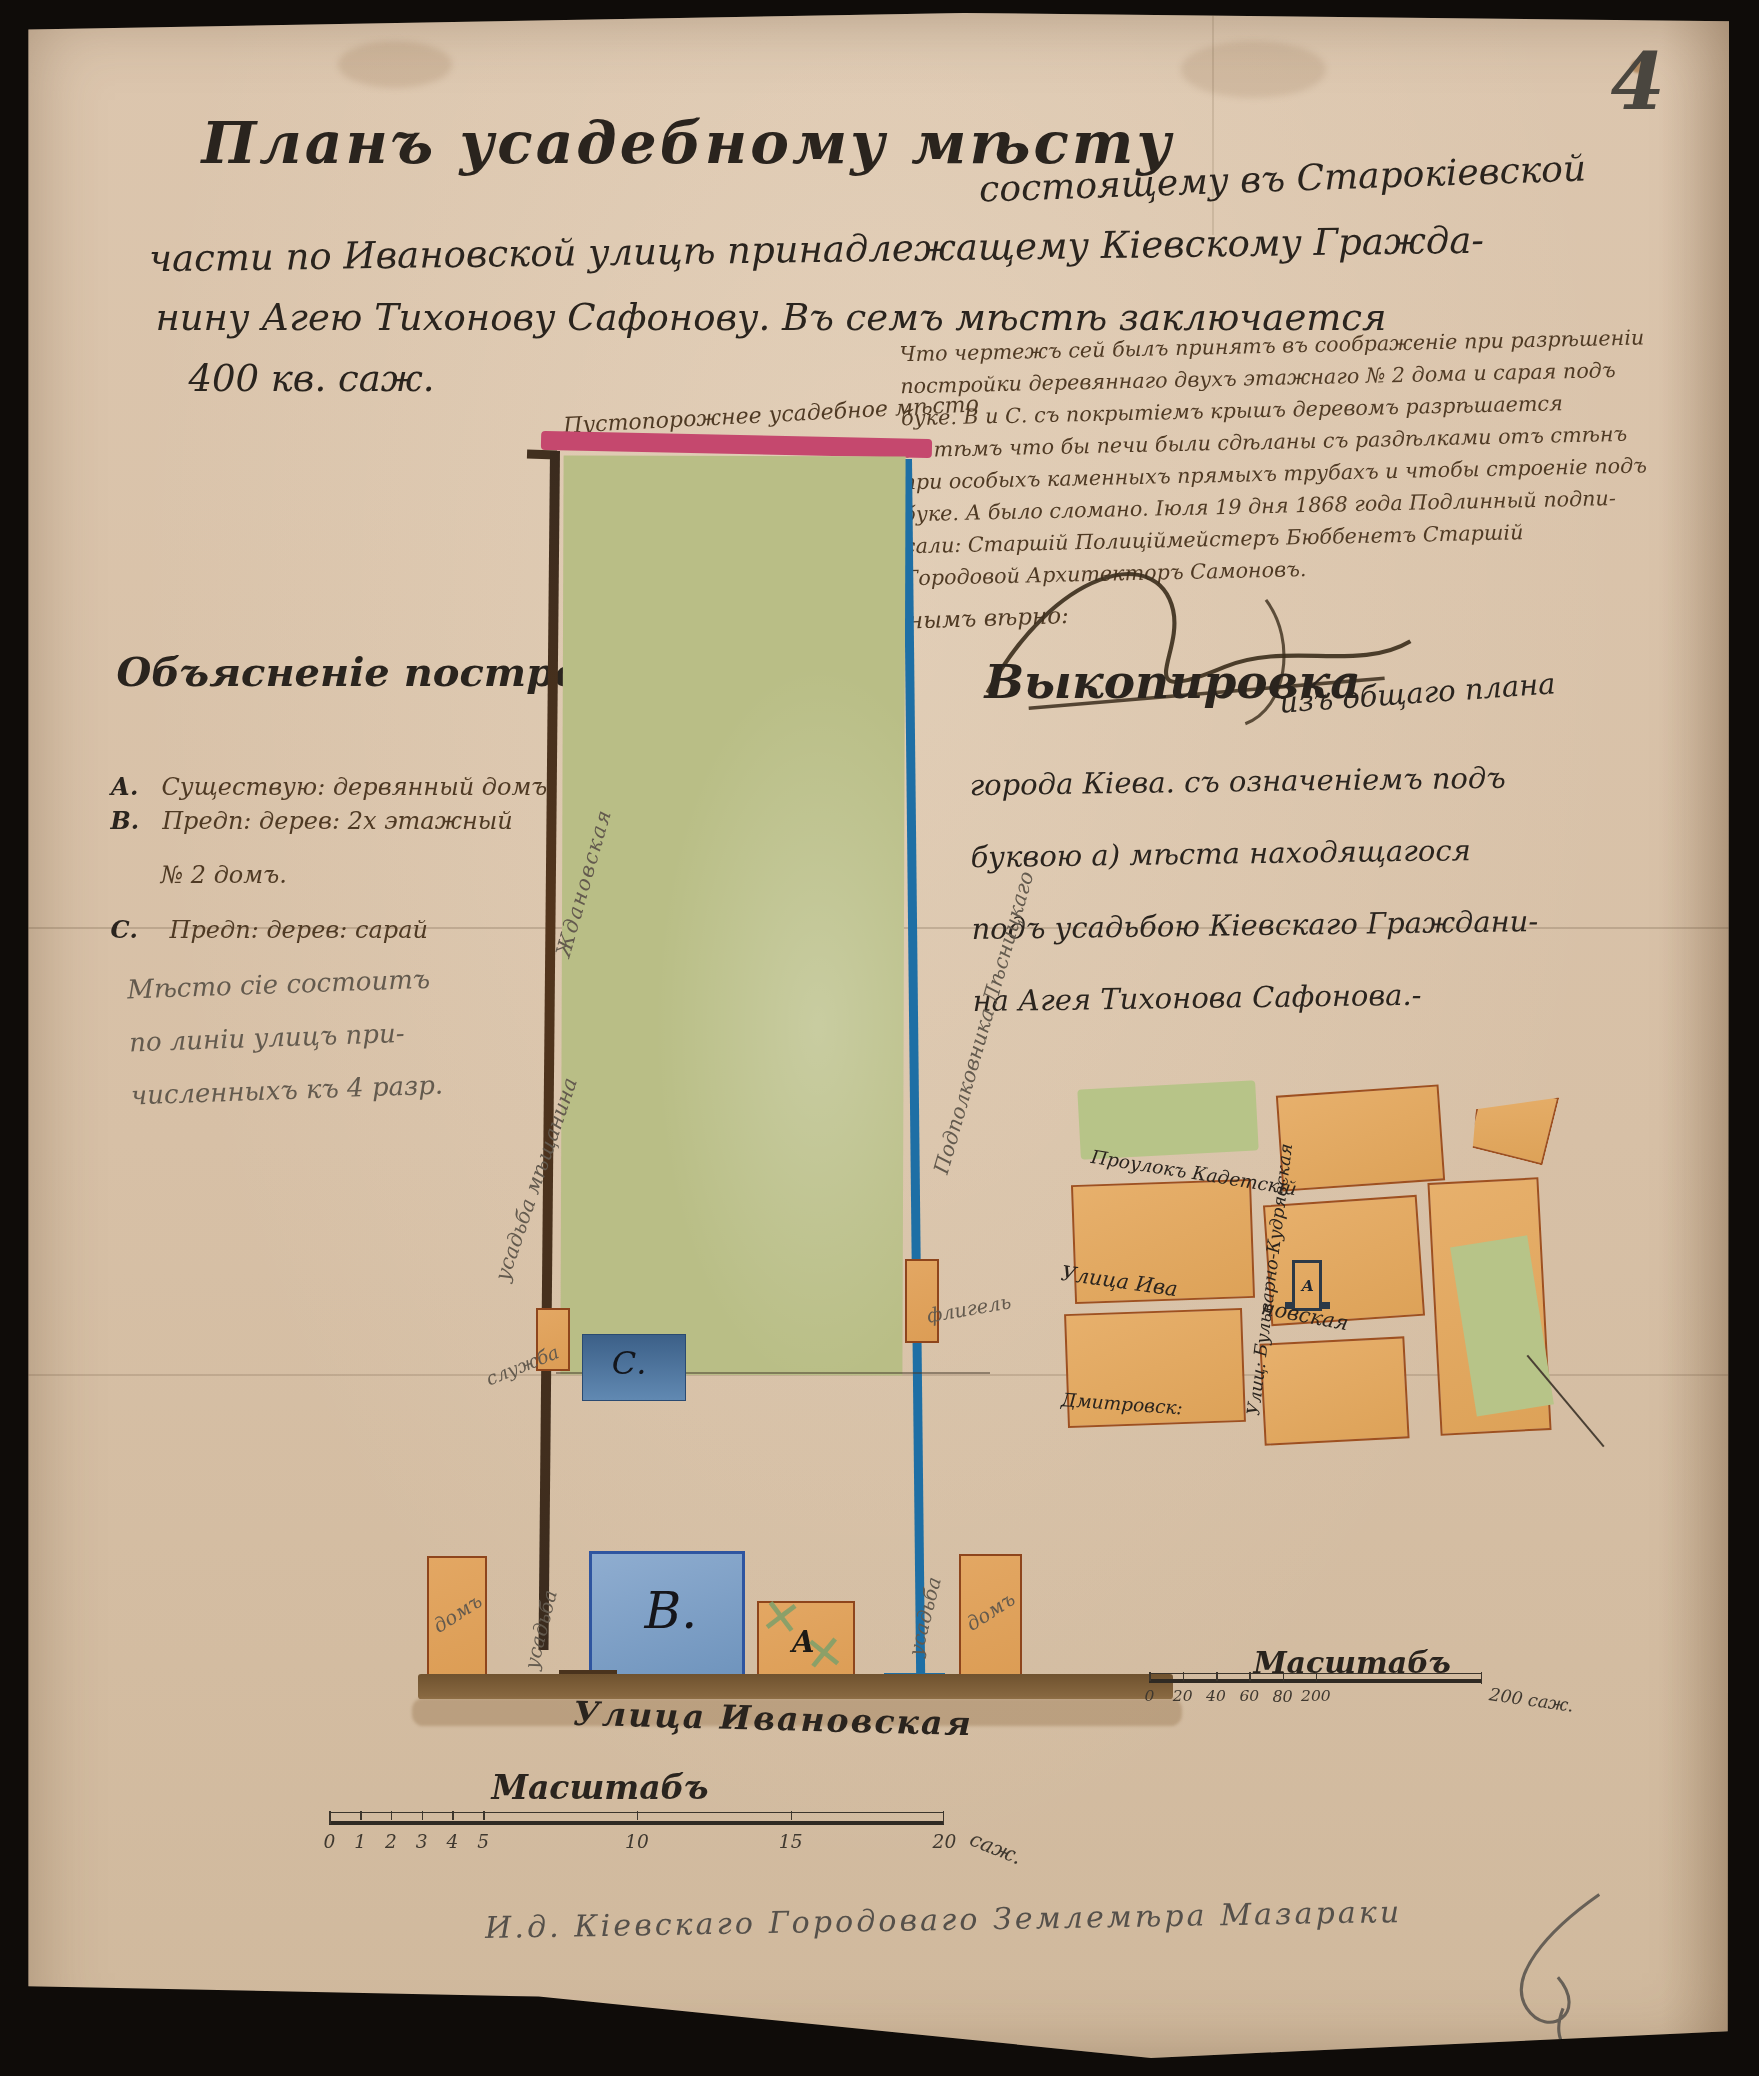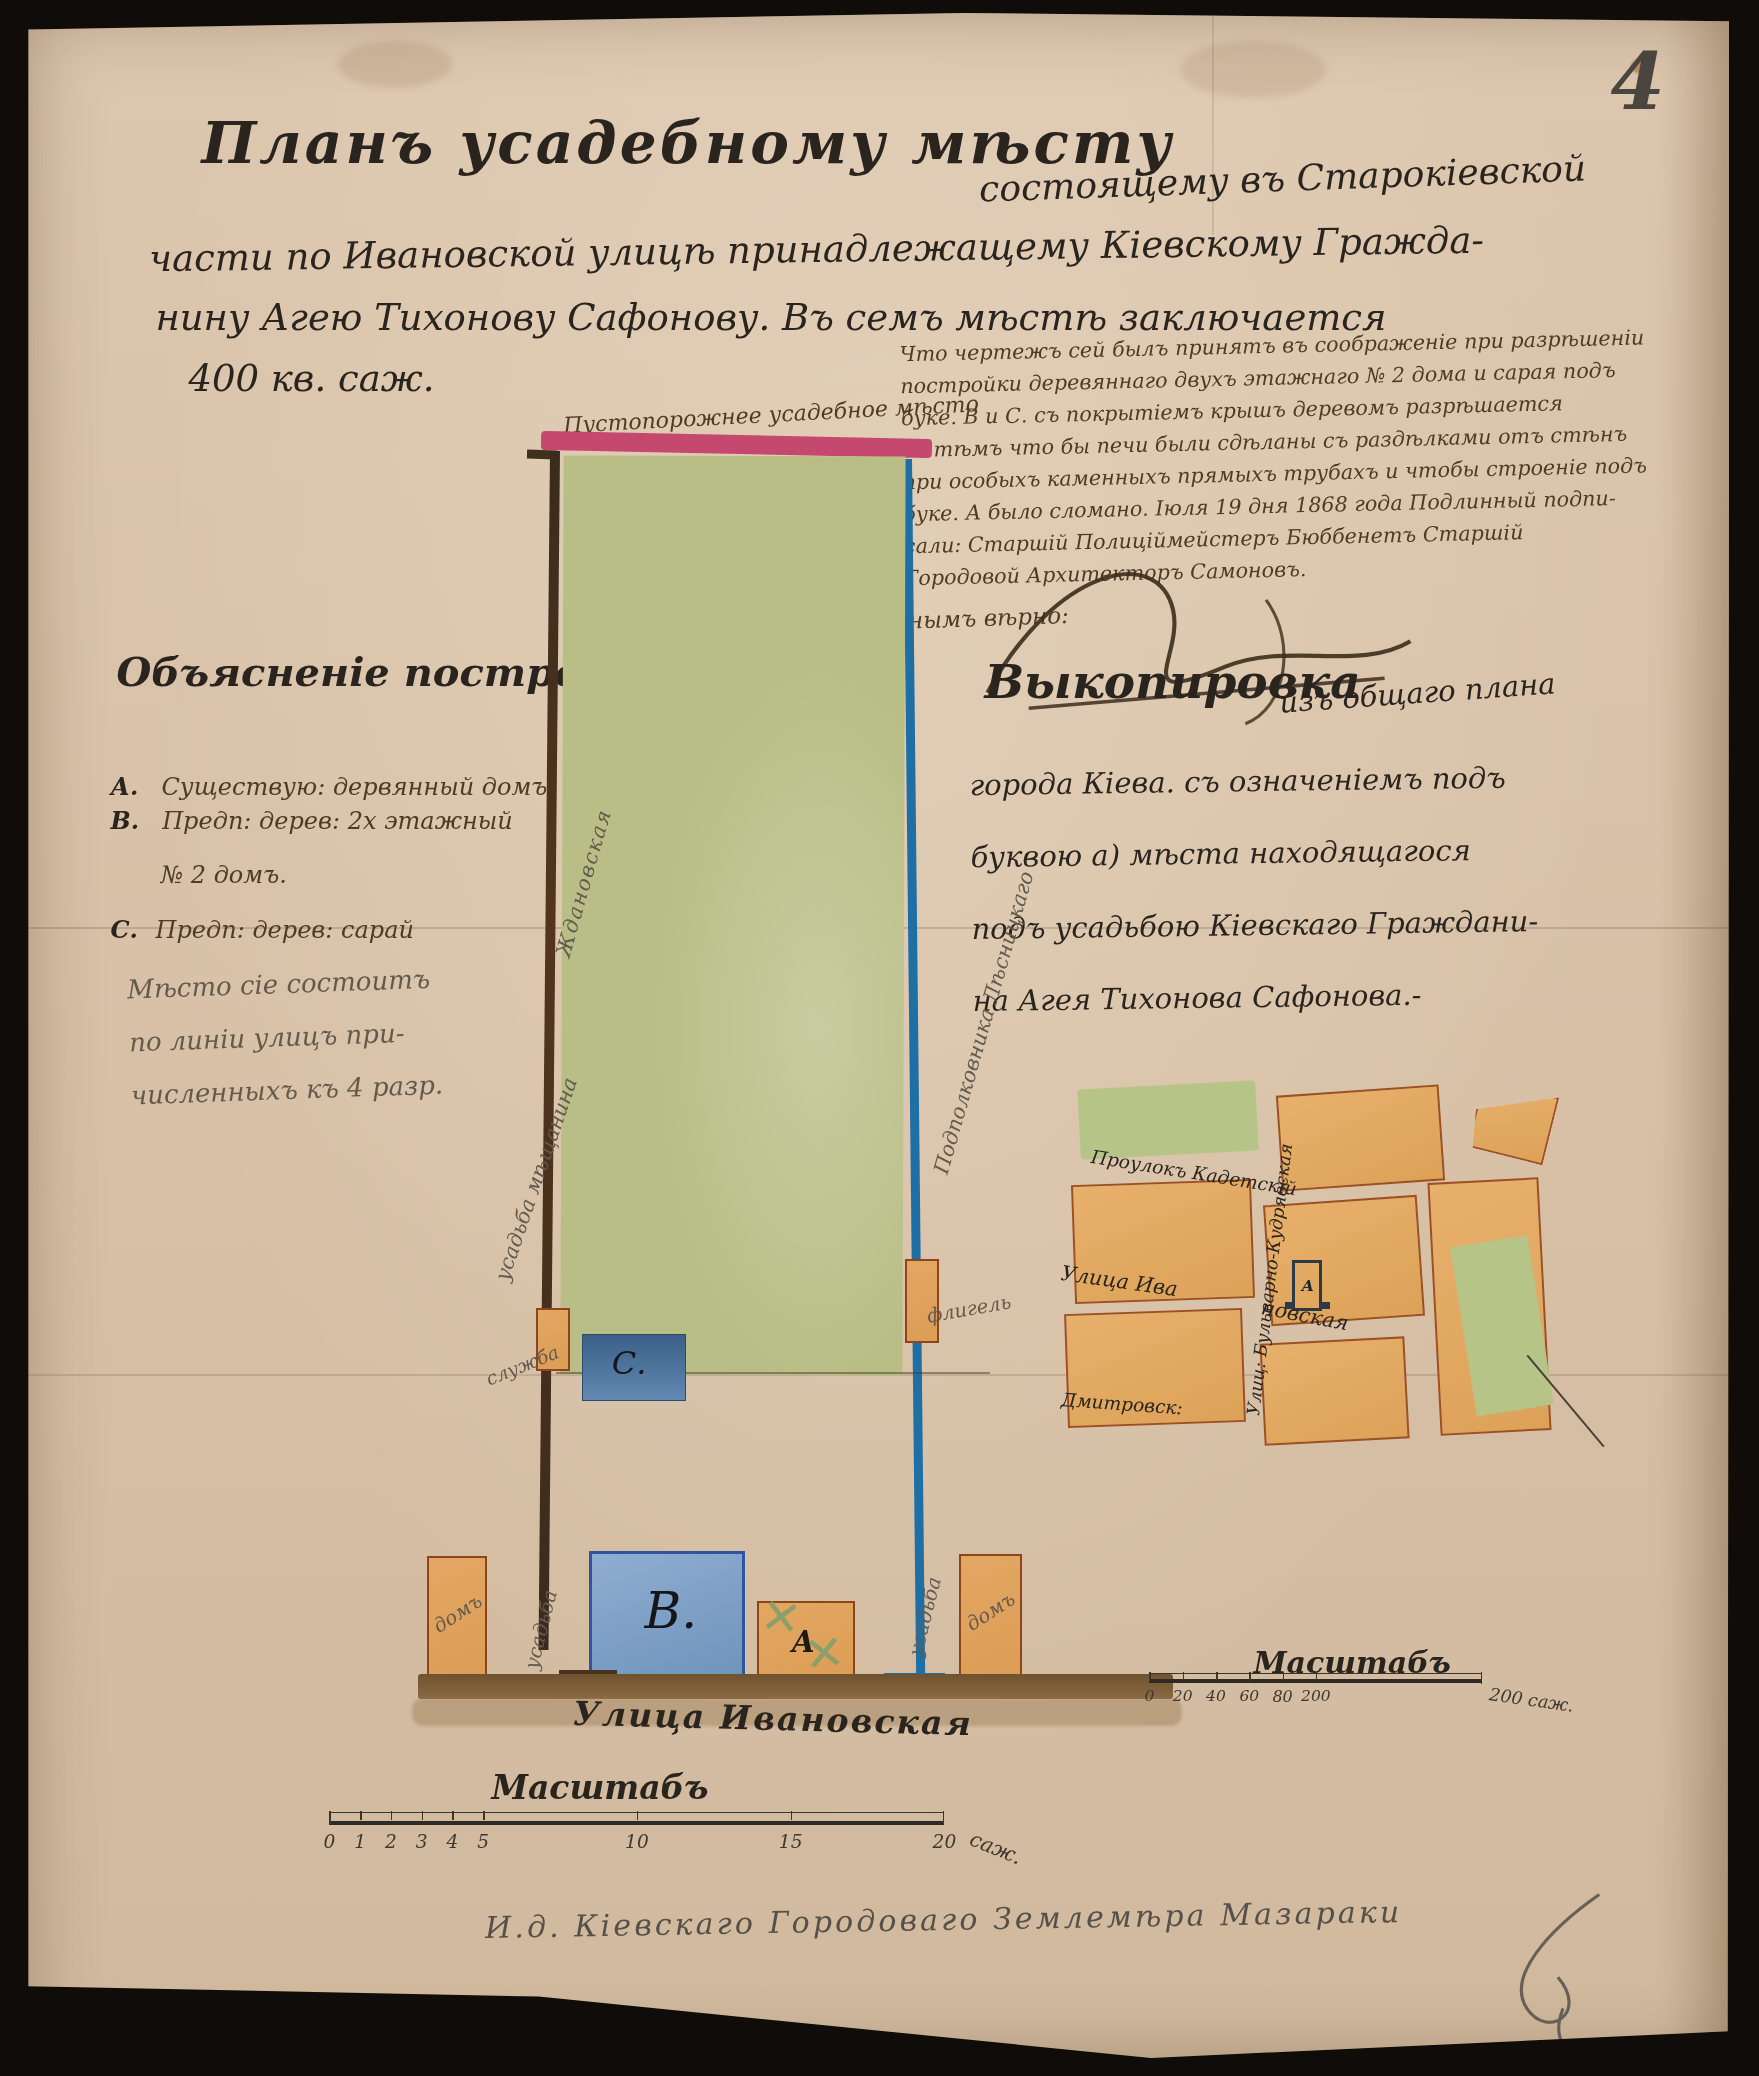--- a/index.html
+++ b/index.html
@@ -85,21 +85,21 @@
     <b style="color:#2a241e;">А.</b>
     <span style="margin-left:15.5px;">Существую: дервянный домъ</span>
   </div>
   <div class="abs hand brown nowrap" style="left:82px;top:793px;font-size:24px;">
     <b style="color:#2a241e;">В.</b>
     <span style="margin-left:15.5px;">Предп: дерев: 2х этажный</span>
   </div>
   <div class="abs hand brown nowrap" style="left:132px;top:848px;font-size:24px;">№ 2 домъ.</div>
   <div class="abs hand brown nowrap" style="left:82px;top:902px;font-size:24px;">
     <b style="color:#2a241e;">С.</b>
-    <span style="margin-left:10px;">Предп: дерев: сарай</span>
+    <span style="margin-left:24px;">Предп: дерев: сарай</span>
   </div>
   <div class="abs hand pencil" style="left:101px;top:945px;font-size:26px;line-height:53px;transform:rotate(-2deg);">
     <div>Мѣсто сіе состоитъ</div>
     <div>по линіи улицъ при-</div>
     <div>численныхъ къ 4 разр.</div>
   </div>
   <svg class="abs" style="left:716px;top:649px;" width="67" height="243" viewBox="0 0 130 470">
     <path d="M90,10 C40,80 110,140 60,210 C20,270 100,330 55,400 C35,435 70,460 60,465" fill="none" stroke="#6a6156" stroke-width="4" opacity="0.5"></path>
   </svg>
 

